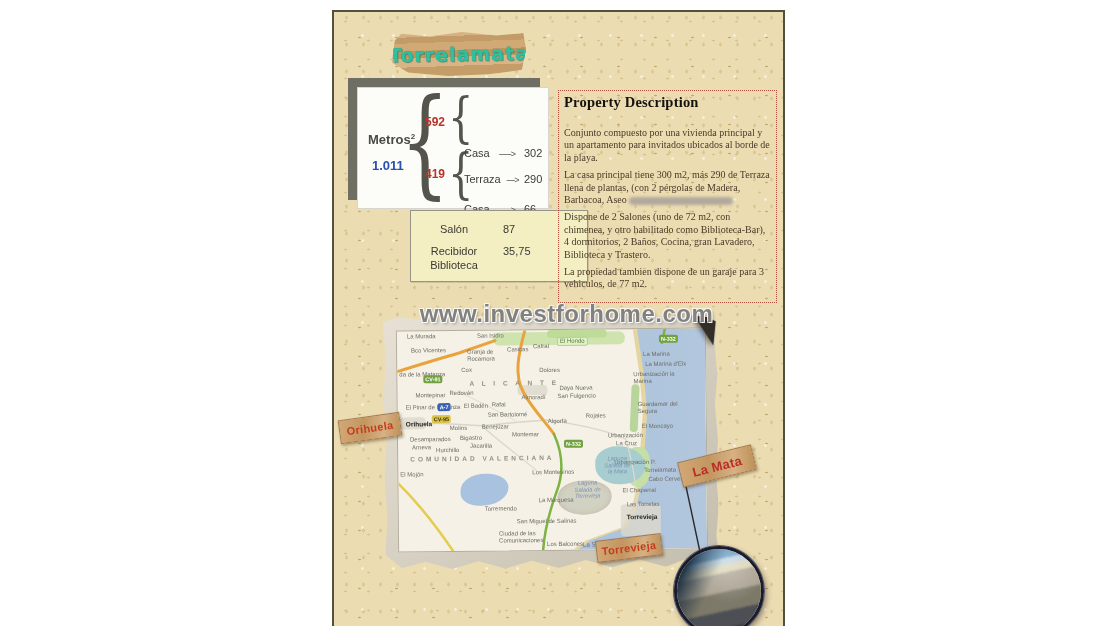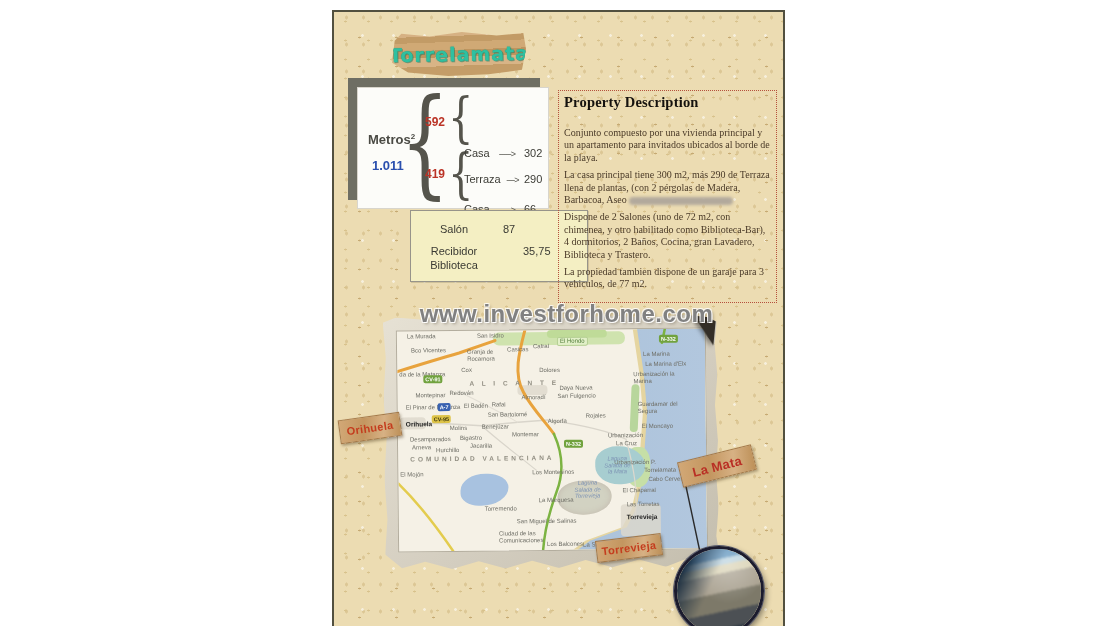--- a/index.html
+++ b/index.html
@@ -39,21 +39,21 @@
   .mrow{position:absolute;left:106px;width:80px;display:flex;align-items:baseline;font-size:11px;color:#3c3c36;margin-top:48px;}
   .mrow .ra{flex:1;text-align:center;font-size:9px;letter-spacing:-1px;color:#55554e;overflow:hidden;white-space:nowrap;margin:0 1px;}
   .mrow .rv{min-width:20px;}
   .r1{top:11px;} .r2{top:37px;} .r3{top:67px;} .r4{top:93px;}
   
   .rooms{position:absolute;left:76px;top:198px;width:156px;height:70px;background:#f4efc3;
          border:1px solid #97948a;box-shadow:1px 1px 0 rgba(120,110,80,.25);padding-left:20px;}
   .rrow{position:absolute;left:0;width:100%;display:flex;font-size:11px;color:#3a3a33;}
   .rrow .rname{width:86px;text-align:center;line-height:1.25;}
   .rrow .rval{width:50px;text-align:left;padding-left:6px;}
-  .rr1{top:12px;} .rr2{top:34px;gap:20px;}
+  .rr1{top:12px;} .rr2{top:34px;}
   
   .desc{position:absolute;left:224px;top:78px;width:219px;height:213px;
         border:1px dotted #b5503c;padding:3px 5px;box-sizing:border-box;overflow:hidden;
         font-family:"Liberation Serif",serif;}
   .desc h1{margin:0 0 16px 0;font-size:14.5px;color:#15120e;letter-spacing:.2px;}
   .desc p{margin:0 0 5px 0;font-size:10px;line-height:1.24;color:#4a3a28;}
   .redacted{display:inline-block;width:104px;height:8px;background:#b2a99c;border-radius:4px;
             filter:blur(1.5px);vertical-align:middle;}
   
   .watermark{position:absolute;left:60px;top:288px;width:345px;text-align:center;z-index:6;

